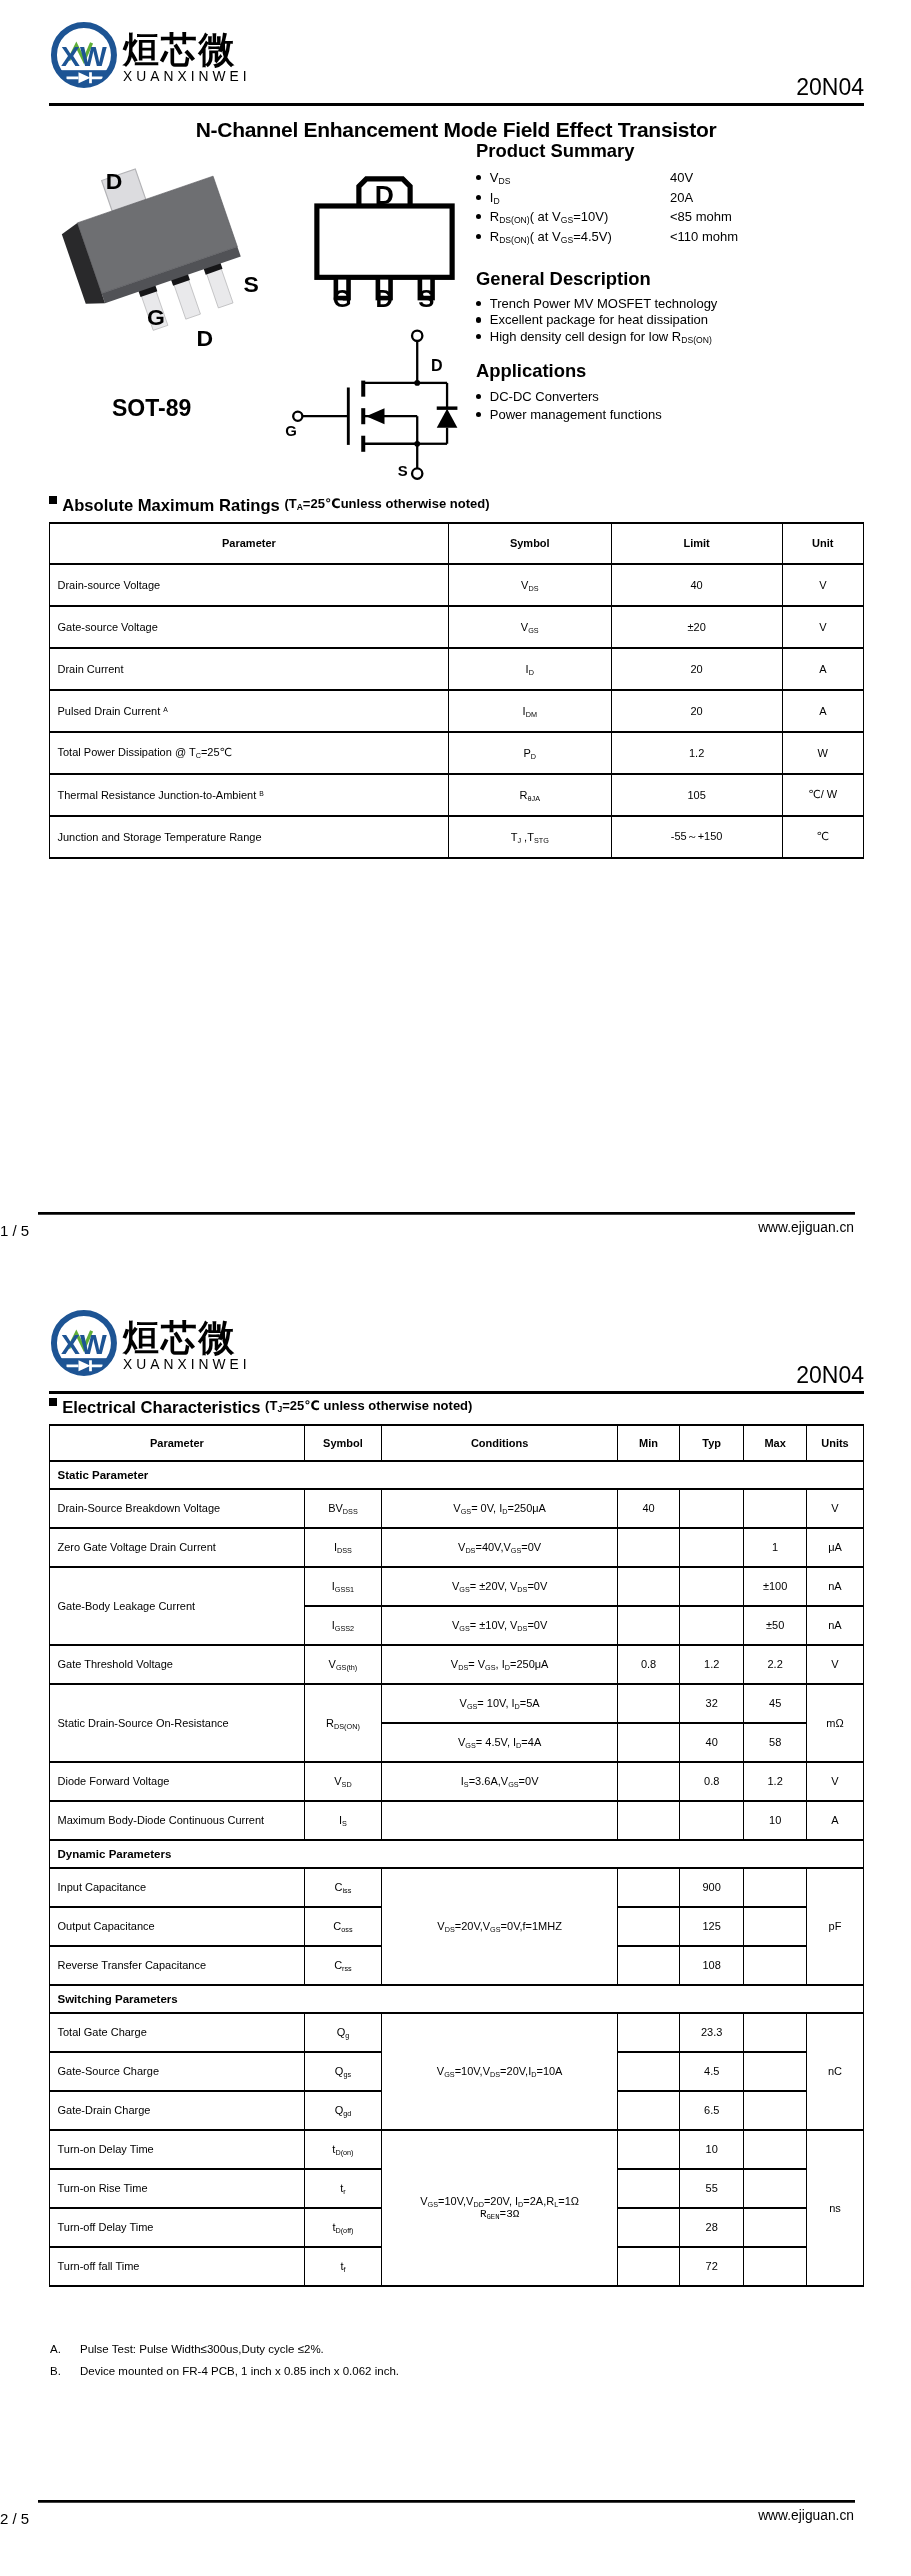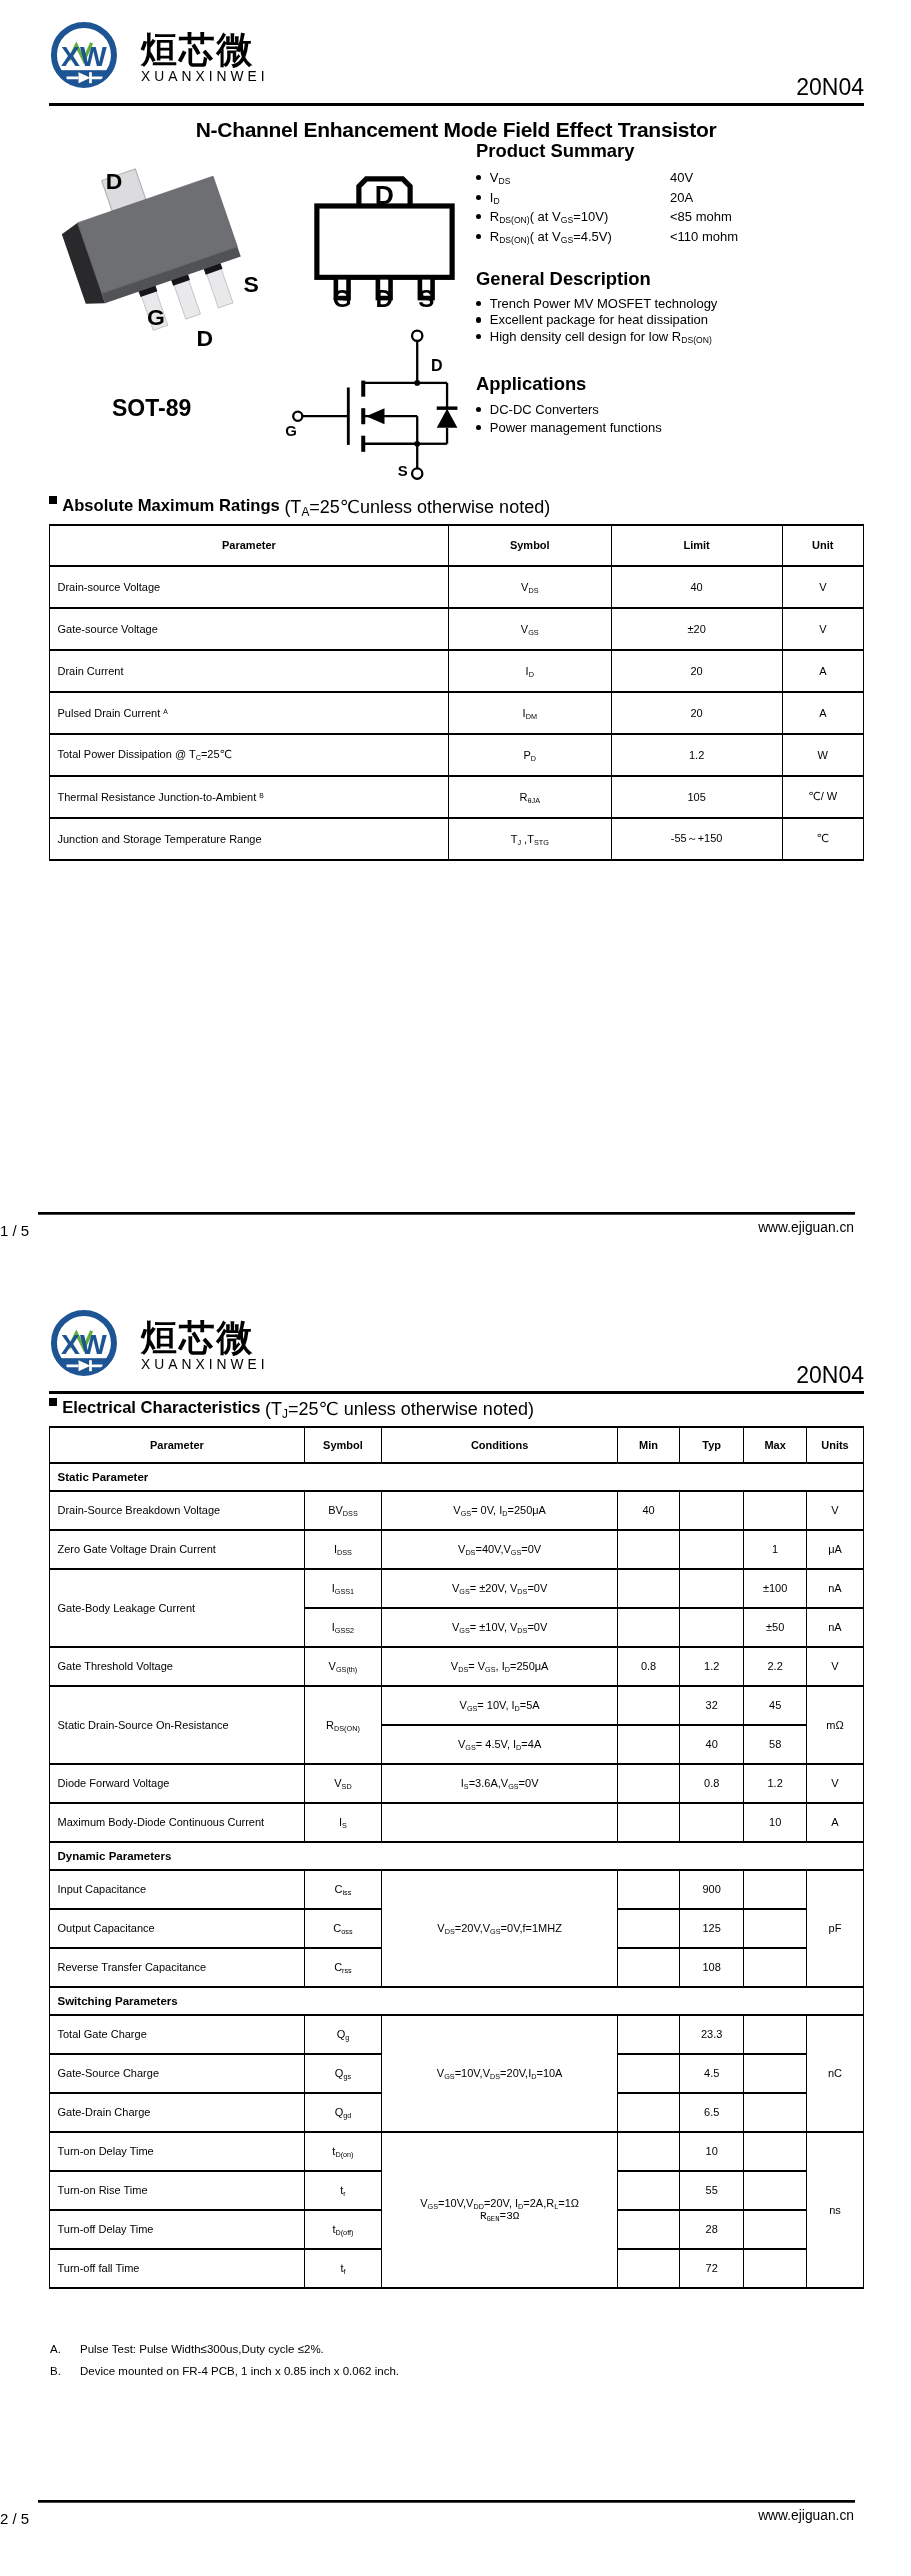--- a/index.html
+++ b/index.html
@@ -5,52 +5,52 @@
   html,body{margin:0;padding:0;background:#fff;}
   body{width:912px;font-family:"Liberation Sans","DejaVu Sans",sans-serif;color:#000;-webkit-font-smoothing:antialiased;}
   .page{position:relative;width:912px;height:1288px;background:#fff;overflow:hidden;}
   sub{font-size:66%;line-height:0;vertical-align:-0.25em;}
   sup{font-size:62%;line-height:0;vertical-align:0.45em;}
 
   
   .doc-header{position:absolute;left:49px;width:815px;top:0;height:106px;}
   .logo{position:absolute;left:1.1px;top:19.5px;display:flex;align-items:flex-start;}
   .logo-mark{width:69px;height:72px;}
-  .logo-text{margin-left:22px;padding-top:11.5px;}
+  .logo-text{margin-left:4px;padding-top:11.5px;}
   .logo-cn{font-size:36px;font-weight:bold;line-height:1.05;letter-spacing:1.7px;}
   .logo-en{font-size:13.8px;letter-spacing:4px;margin-top:0.6px;}
   .part-number{position:absolute;right:0;bottom:4.6px;font-size:23px;}
   .header-rule{position:absolute;left:0;right:0;bottom:0;height:2.9px;background:#000;}
 
   
   .doc-title{position:absolute;top:104px;left:0;width:100%;text-align:center;font-size:21px;font-weight:bold;letter-spacing:-0.3px;}
   .pkg3d{position:absolute;left:55px;top:148px;}
   .pkg-outline{position:absolute;left:314px;top:168px;}
   .pkg-name{position:absolute;left:112px;top:395px;font-size:23px;font-weight:bold;}
   .mos-symbol{position:absolute;left:284px;top:323px;}
   .pin-label{font-family:"Liberation Sans",sans-serif;font-weight:bold;}
 
   .right-col{position:absolute;left:476px;top:141px;width:402px;}
   .col-heading{font-size:18.4px;font-weight:bold;margin:0;line-height:1.1;}
   .gd-heading{margin-top:22.4px;}
-  .app-heading{margin-top:29px;}
+  .app-heading{margin-top:16px;}
   .ps-items{margin-top:6.9px;}
   .ps-row{position:relative;height:19.5px;display:flex;align-items:center;font-size:13px;}
   .ps-value{position:absolute;left:194px;}
   .b-items{margin-top:6.3px;}
   .b-row{display:flex;align-items:center;height:16.6px;font-size:13px;}
   .app-items .b-row{height:18px;}
   .dot{width:5.2px;height:5.2px;border-radius:50%;background:#000;margin-right:8.6px;flex:none;}
 
   .section{position:absolute;left:49px;width:815px;}
   .ratings{top:496px;}
   .sec-heading{font-size:16.6px;margin:0 0 5.7px 0;display:flex;align-items:flex-start;}
   .sq{display:inline-block;width:7.5px;height:7.5px;background:#000;margin-right:5.7px;flex:none;}
   .sec-heading b{font-weight:bold;margin-right:4.6px;}
-  .sec-note{font-weight:normal;font-size:18px;}
+  .sec-note{font-weight:bold;font-size:13px;}
 
   table{width:100%;border-collapse:collapse;table-layout:fixed;border:1.7px solid #000;}
   th,td{border:1.1px solid #000;border-top-width:2.3px;border-bottom-width:2.3px;text-align:center;vertical-align:middle;font-size:11px;padding:0 2.3px;overflow:hidden;}
   th{font-weight:bold;}
   td.left{text-align:left;padding-left:7.5px;}
   .t1 th{height:39px;}
   .t1 td{height:40px;}
   .t2 th{height:34px;}
   .t2 td{height:37px;}
   .t2 tr.sec td{height:26px;text-align:left;font-weight:bold;padding-left:7.5px;font-size:11.5px;}

